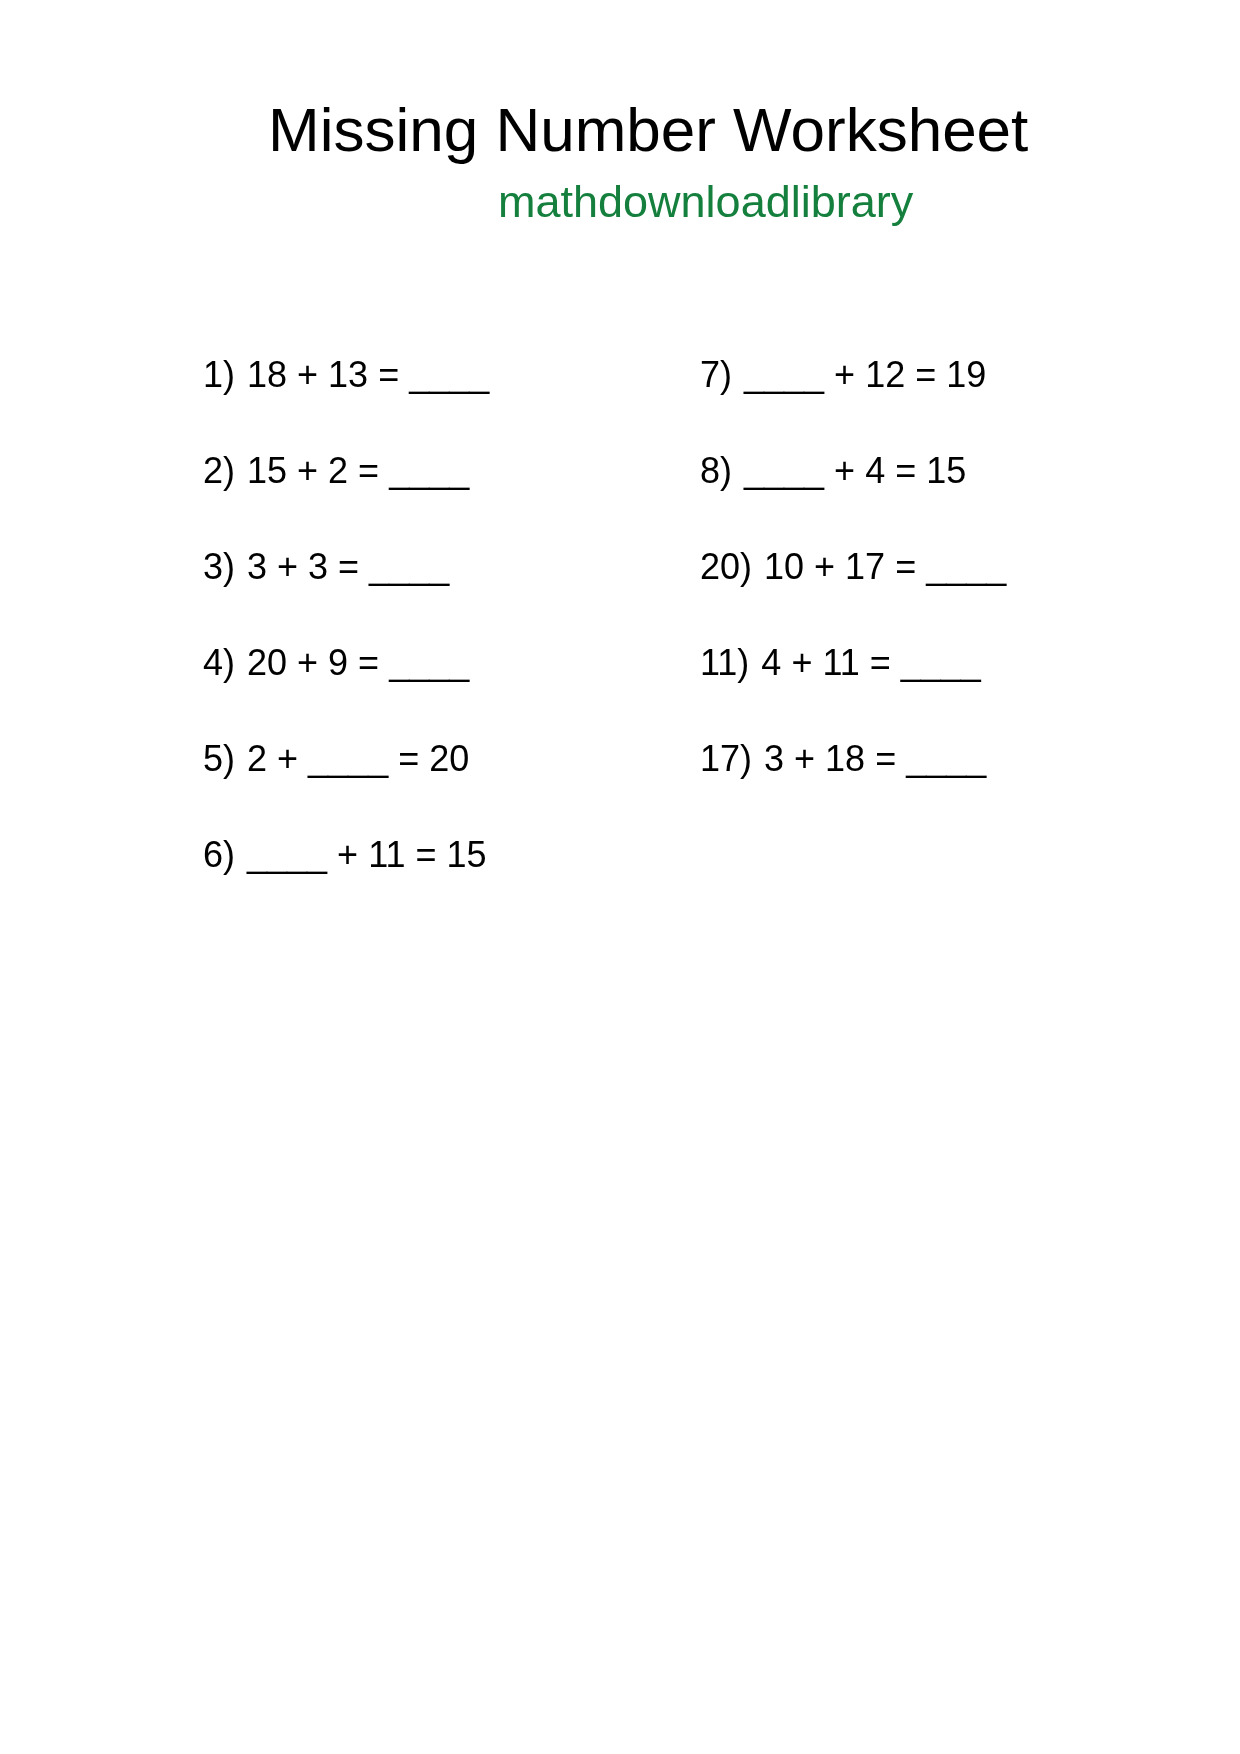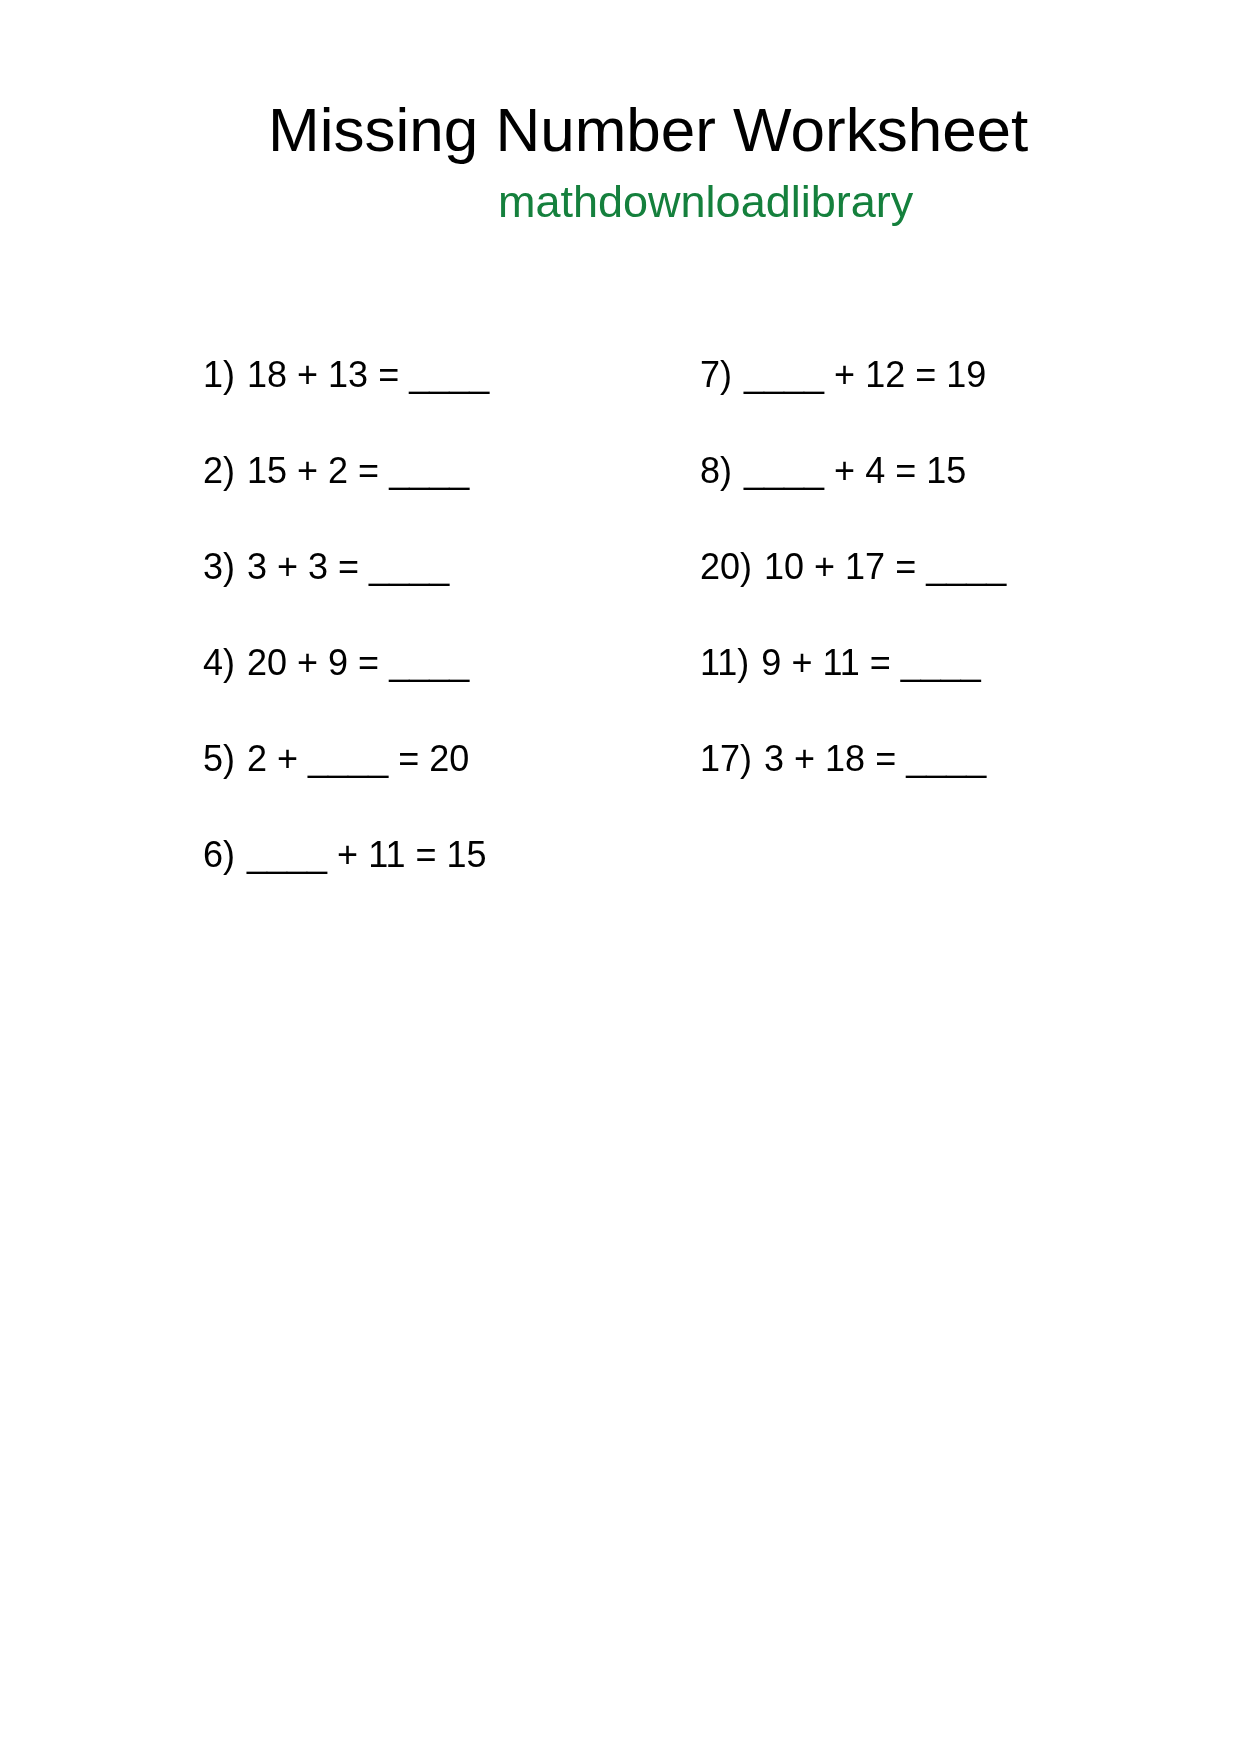--- a/index.html
+++ b/index.html
@@ -85,20 +85,20 @@
     <div class="problem">
       <span class="problem-num">7)</span><span class="problem-expr">____ + 12 = 19</span>
     </div>
     <div class="problem">
       <span class="problem-num">8)</span><span class="problem-expr">____ + 4 = 15</span>
     </div>
     <div class="problem">
       <span class="problem-num">20)</span><span class="problem-expr">10 + 17 = ____</span>
     </div>
     <div class="problem">
-      <span class="problem-num">11)</span><span class="problem-expr">9 + 11 = ____</span>
+      <span class="problem-num">11)</span><span class="problem-expr">4 + 11 = ____</span>
     </div>
     <div class="problem">
       <span class="problem-num">17)</span><span class="problem-expr">3 + 18 = ____</span>
     </div>
   </div>
 
 </div>
 
 </body></html>

